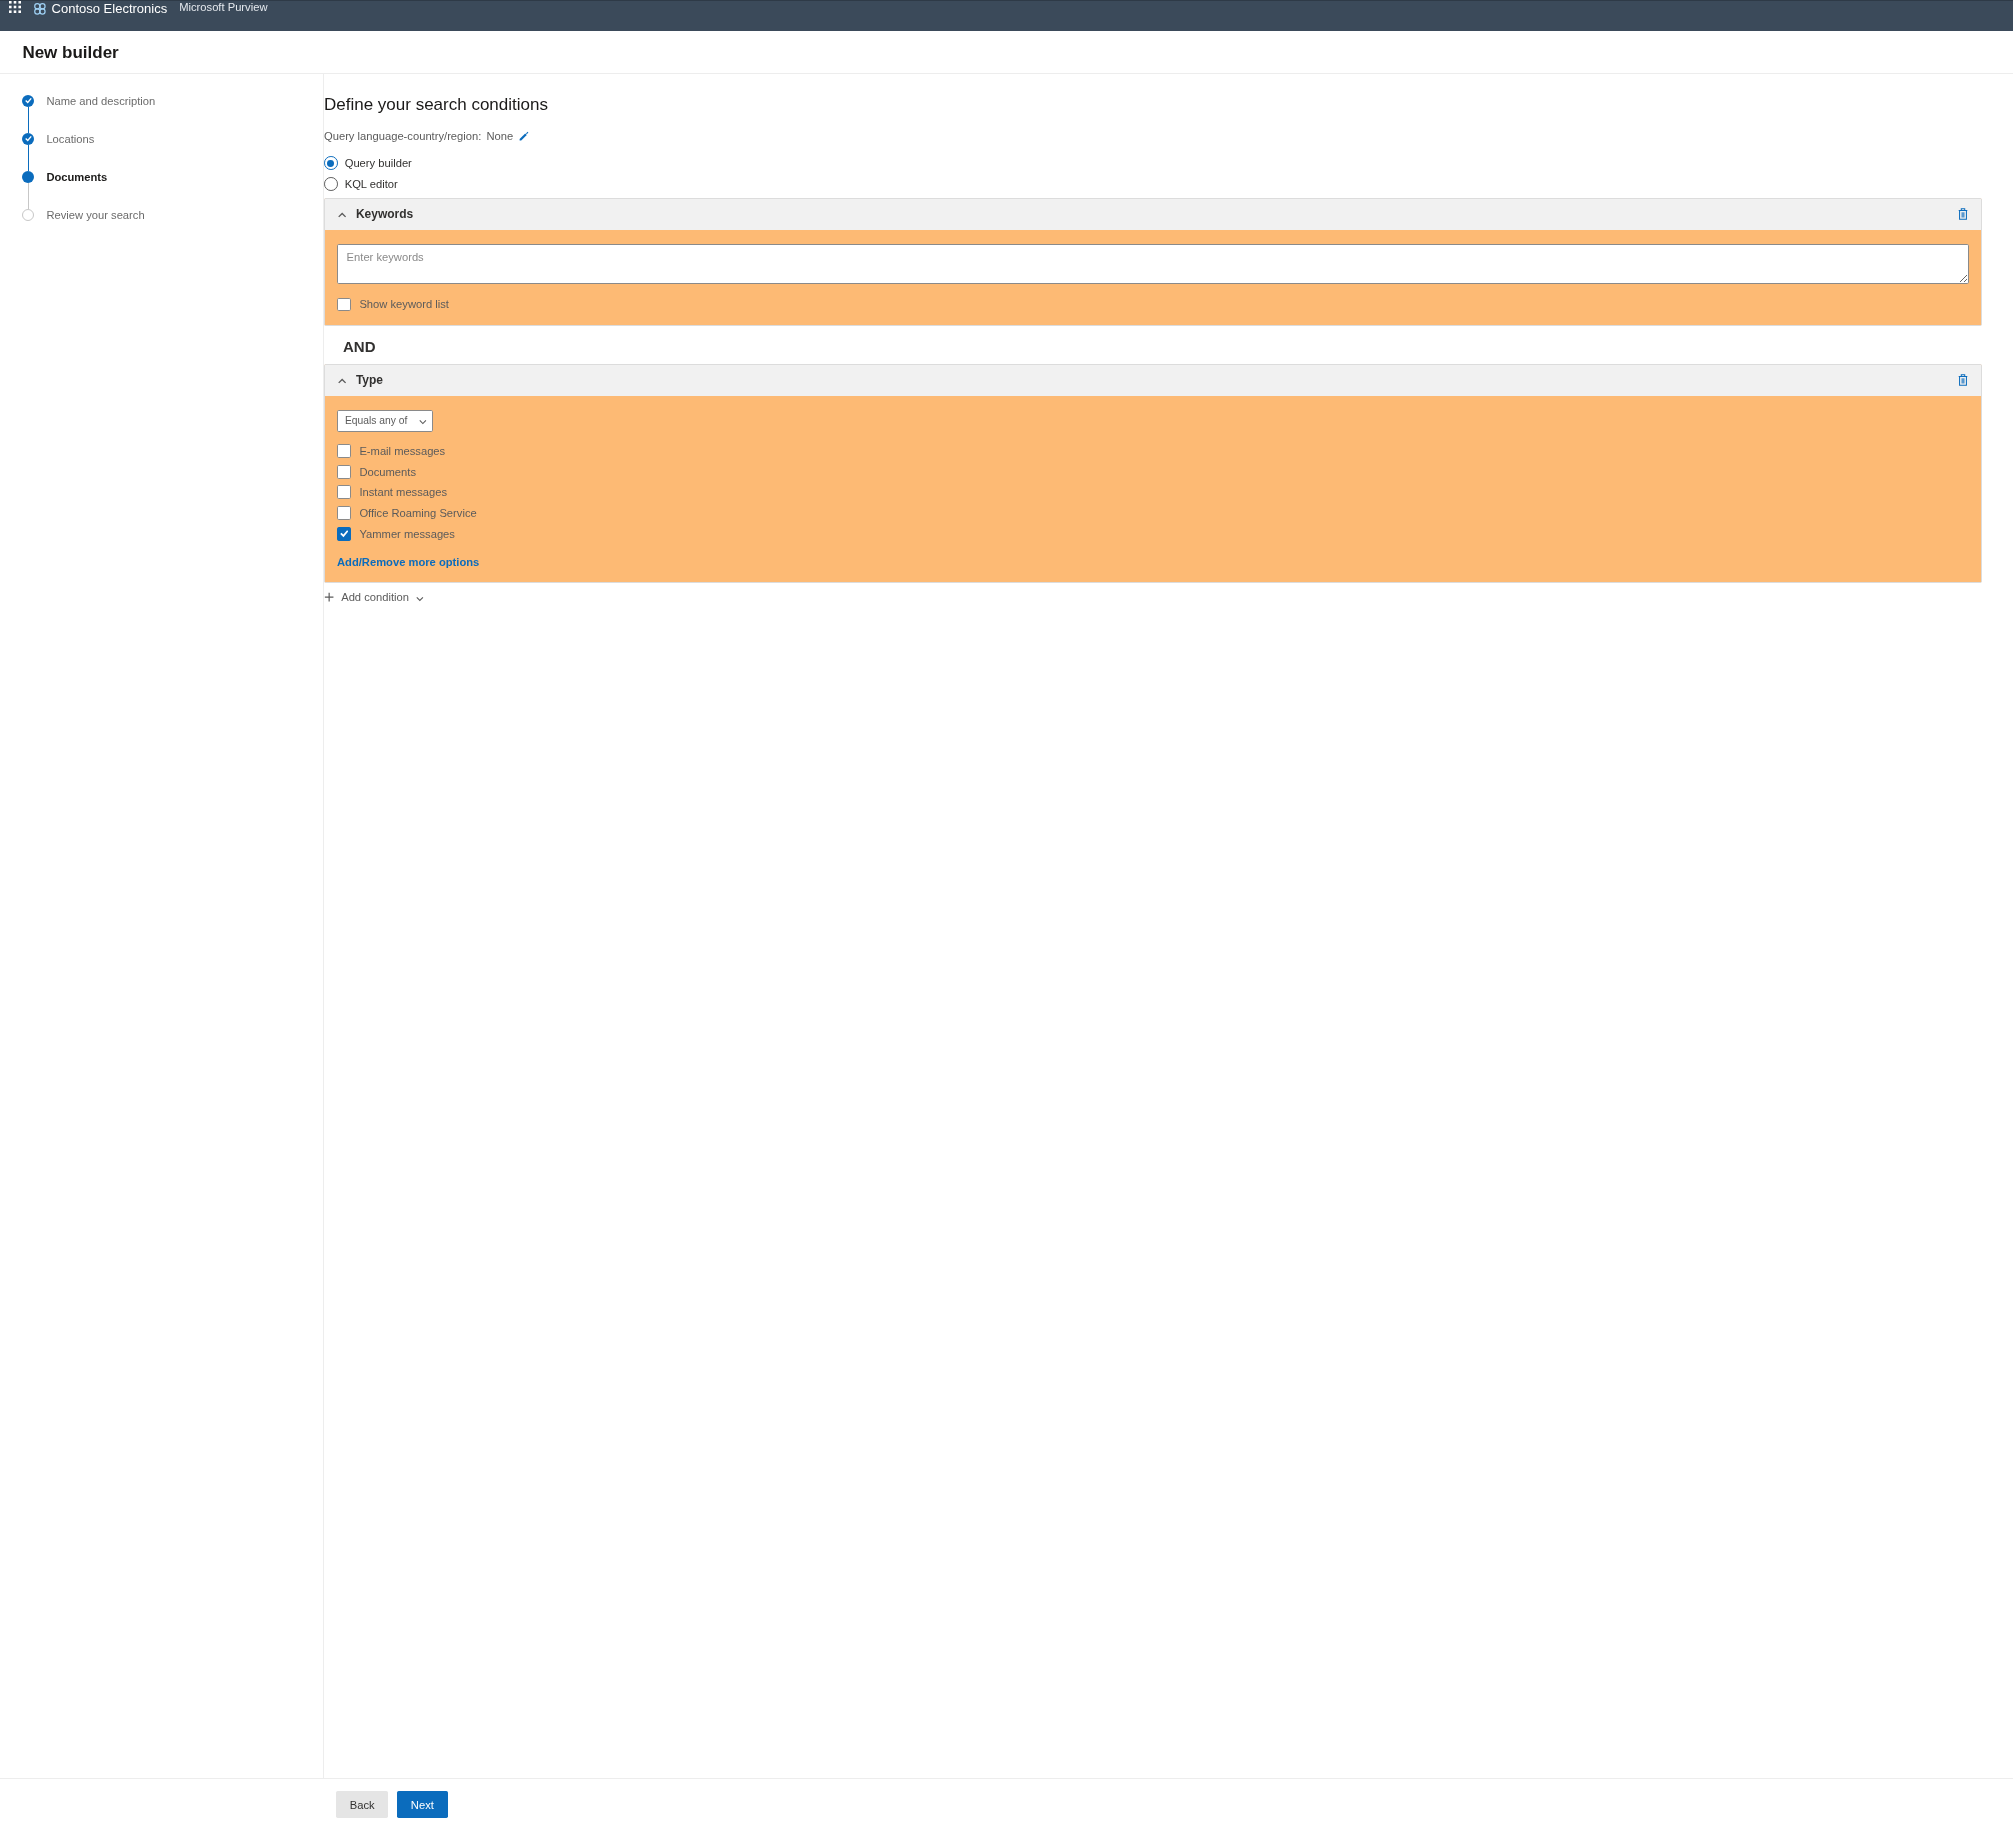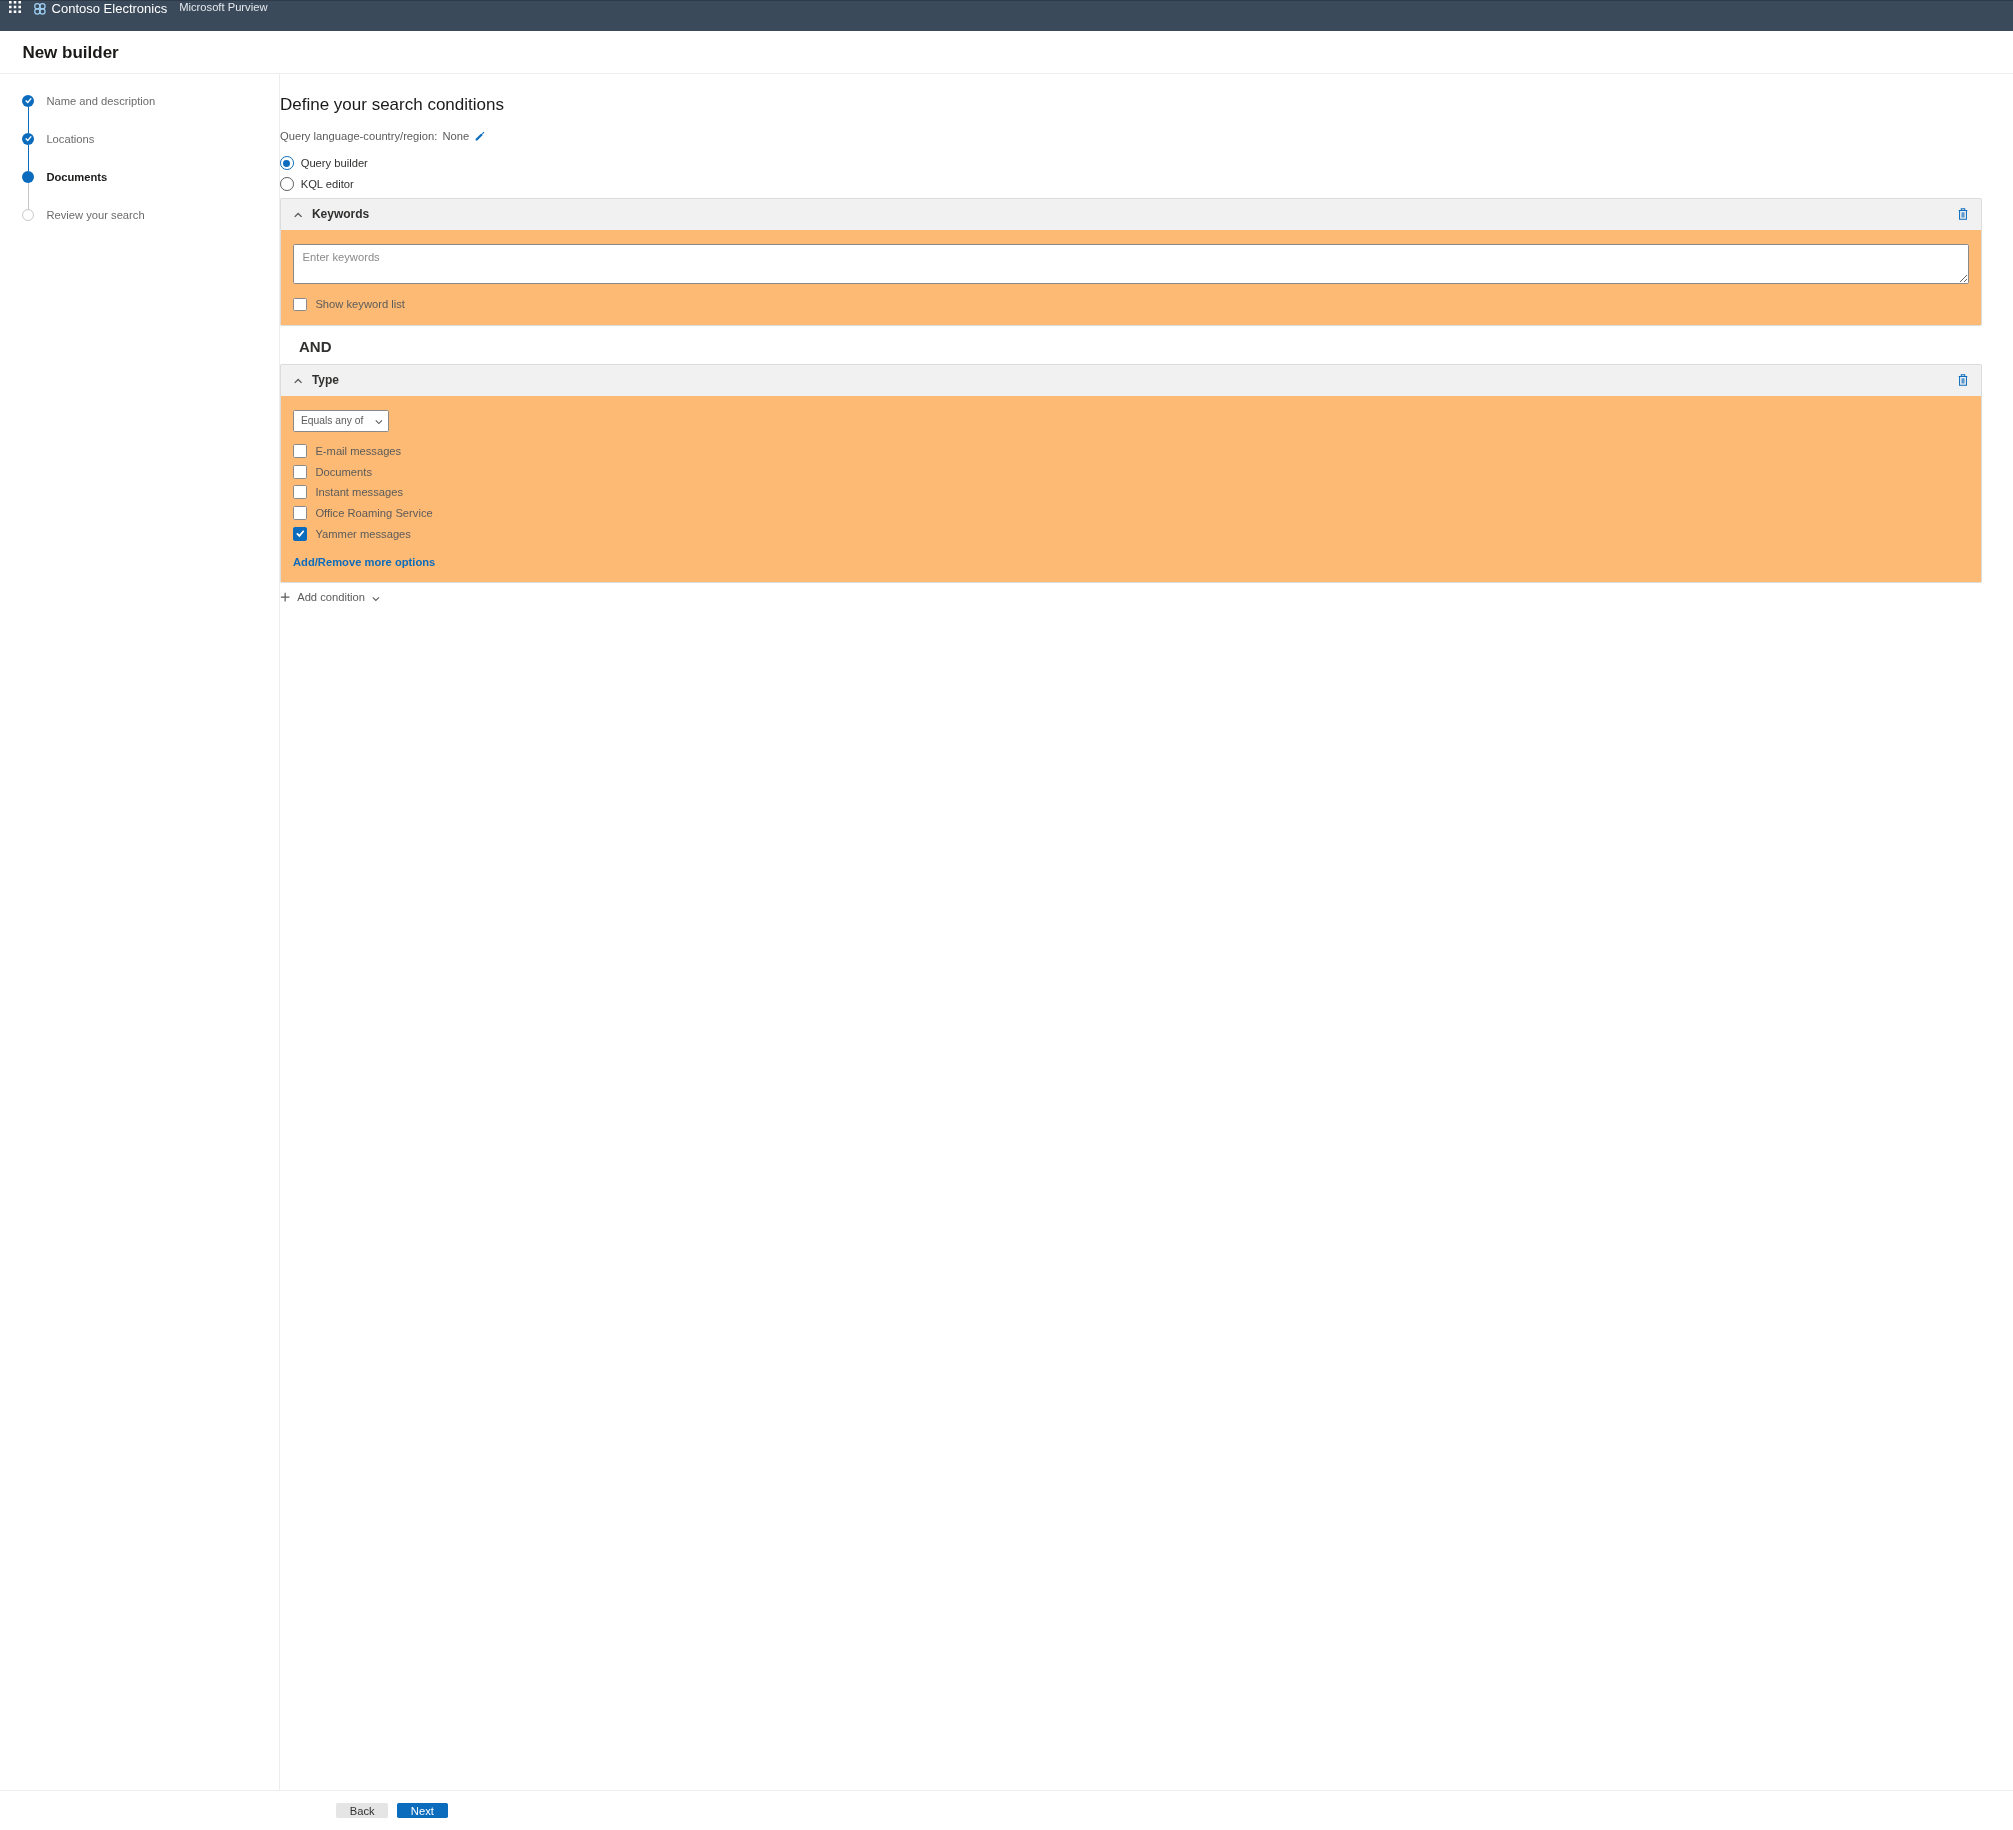--- a/index.html
+++ b/index.html
@@ -29,21 +29,21 @@
   .service { font-size: 11.2px; color: #e5e9ee; }
   .titlebar {
     padding: 12px 22.4px 10.3px;
     font-size: 17px;
     font-weight: 700;
     color: #1b1a19;
     border-bottom: 0.9px solid #ededed;
   }
   .workspace { flex: 1; display: flex; min-height: 0; }
   .sidebar {
-    width: 280px;
+    width: 324px;
     padding: 20.6px 22.4px;
     border-right: 0.9px solid #ededed;
   }
   .step {
     display: flex;
     align-items: center;
     gap: 12px;
     position: relative;
     margin-bottom: 26px;
   }
@@ -157,21 +157,21 @@
   }
   .add-cond .plus { width: 10.3px; height: 10.3px; color: #5b5b5b; }
   .add-cond .sv { width: 7.7px; height: 7.7px; }
   .footer {
     border-top: 0.9px solid #ededed;
     padding: 12px 0 12px 336px;
     display: flex;
     gap: 8.6px;
   }
   .btn {
-    height: 15px;
+    height: 27px;
     padding: 0 13.8px;
     font-size: 11.2px;
     border-radius: 1.7px;
     border: none;
     cursor: pointer;
     font-family: inherit;
   }
   .btn.secondary { background: #e5e5e5; color: #323130; }
   .btn.primary { background: #0b6cbd; color: #fff; }
   .edit-icon { width: 11.2px; height: 11.2px; color: #0b6cbd; }

